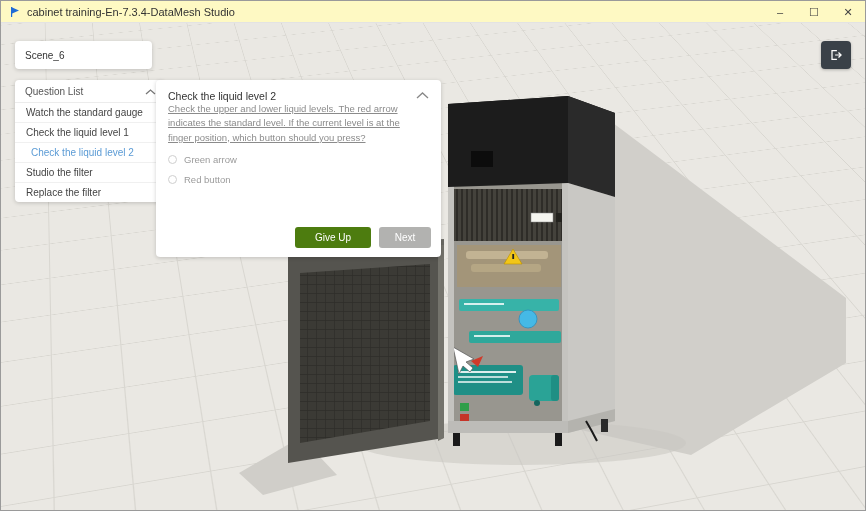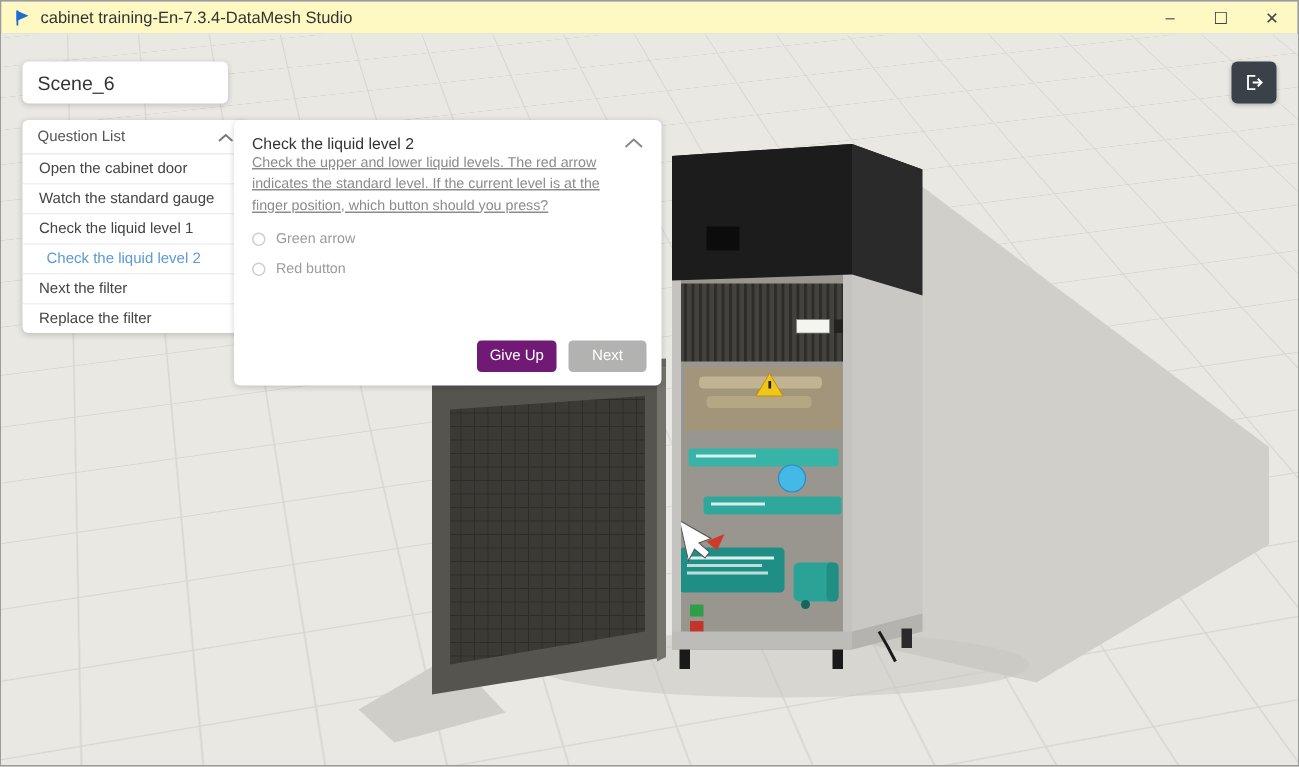--- a/index.html
+++ b/index.html
@@ -19,41 +19,41 @@
     transform:translate(-50%,-50%) perspective(1300px) rotateX(54deg) rotateZ(-14deg);
     background-color:#eae8e3;
     background-image:linear-gradient(to right,#d8d6d0 1.5px,transparent 1.5px),
                      linear-gradient(to bottom,#d8d6d0 1.5px,transparent 1.5px);
     background-size:64px 64px; }
 
   .scene-svg { position:absolute; left:0; top:0; z-index:5; }
 
   
   .card { position:absolute; background:#fff; border-radius:4px; box-shadow:0 1px 4px rgba(0,0,0,.18); z-index:20; }
-  .scene-label { left:14px; top:18px; width:137px; height:28px; display:flex; align-items:center; padding-left:10px; font-size:13px; color:#333; }
+  .scene-label { left:14px; top:18px; width:137px; height:28px; display:flex; align-items:center; padding-left:10px; font-size:10px; color:#333; }
   .exit-btn { position:absolute; right:14px; top:18px; width:30px; height:28px; background:#3a4148; border-radius:4px; display:flex; align-items:center; justify-content:center; z-index:20; box-shadow:0 1px 3px rgba(0,0,0,.25); cursor:pointer; }
 
   
   .qlist { left:14px; top:57px; width:150px; font-size:10px; color:#444; }
   .qlist-header { display:flex; align-items:center; justify-content:space-between; padding:6px 9px 5px 10px; border-bottom:1px solid #ececec; color:#555; }
   .ql-item { padding:4px 6px 4px 11px; line-height:11px; cursor:pointer; }
   .ql-item + .ql-item { border-top:1px solid #f0f0f0; }
   .ql-item.active { color:#5b9bd5; padding-left:16px; }
 
   
   .qpanel { left:155px; top:57px; width:285px; height:177px; padding:10px 12px; }
   .qpanel-titlerow { display:flex; align-items:flex-start; justify-content:space-between; }
   .qpanel-title { font-size:10.5px; color:#333; }
   .qpanel-desc { margin-top:0; font-size:9.5px; line-height:1.5; color:#8b8b8b; padding-right:14px;text-decoration:underline; }
   .option-row { display:flex; align-items:center; margin-top:9px; cursor:pointer; }
   .radio { width:9px; height:9px; border-radius:50%; border:1px solid #cfcfcf; background:#fff; margin-right:7px; flex:0 0 auto; }
   .option-label { font-size:9.5px; color:#9b9b9b; }
   .qpanel-buttons { position:absolute; right:10px; bottom:9px; display:flex; gap:8px; }
   .btn { height:21px; border:none; border-radius:3px; color:#fff; font-size:10px; font-family:"Liberation Sans",sans-serif; display:flex; align-items:center; justify-content:center; cursor:pointer; }
-  .btn-giveup { width:53px; background:#701a75; }
+  .btn-giveup { width:76px; background:#4d7c0f; }
   .btn-next { width:52px; background:#b2b2b0; }
 
   .chev { display:block; }
 </style>
 </head>
 <body>
 
 <div class="window">
 
   <div class="titlebar">
@@ -149,25 +149,24 @@
       </svg>
     </div>
 
     <div class="card qlist">
       <div class="qlist-header">
         <span>Question List</span>
         <svg class="chev" width="11" height="6" viewBox="0 0 11 6">
             <polyline points="1,5 5.5,1 10,5" fill="none" stroke="#777" stroke-width="1.3"></polyline>
           </svg>
       </div>
-      <div class="ql-item">Open the cabinet door</div>
       <div class="ql-item">Watch the standard gauge</div>
       <div class="ql-item">Check the liquid level 1</div>
       <div class="ql-item active">Check the liquid level 2</div>
-      <div class="ql-item">Next the filter</div>
+      <div class="ql-item">Studio the filter</div>
       <div class="ql-item">Replace the filter</div>
     </div>
 
     <div class="card qpanel">
       <div class="qpanel-titlerow">
         <span class="qpanel-title">Check the liquid level 2</span>
         <svg class="chev" width="13" height="7" viewBox="0 0 13 7" style="margin-top:2px;">
             <polyline points="1,6 6.5,1 12,6" fill="none" stroke="#888" stroke-width="1.3"></polyline>
           </svg>
       </div>

